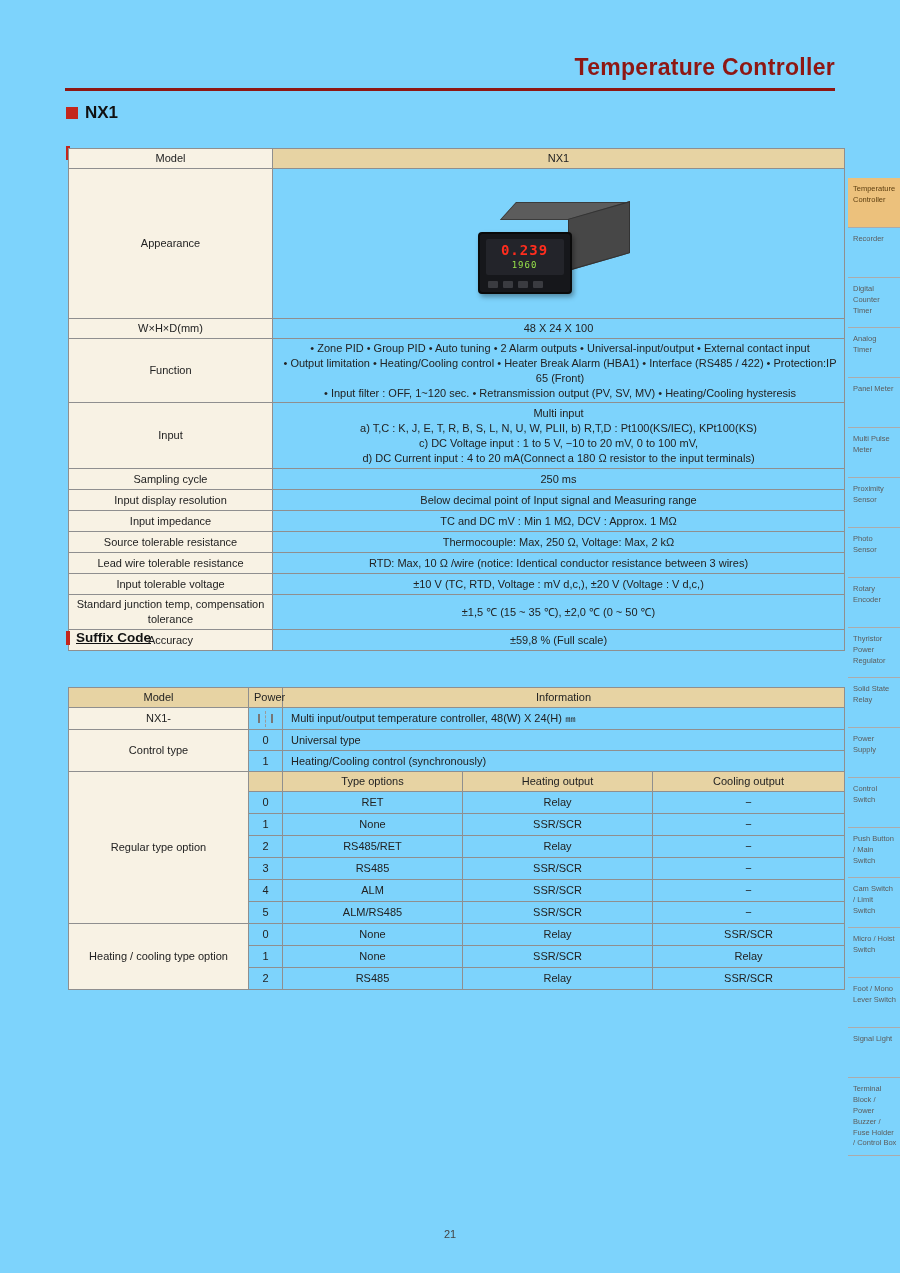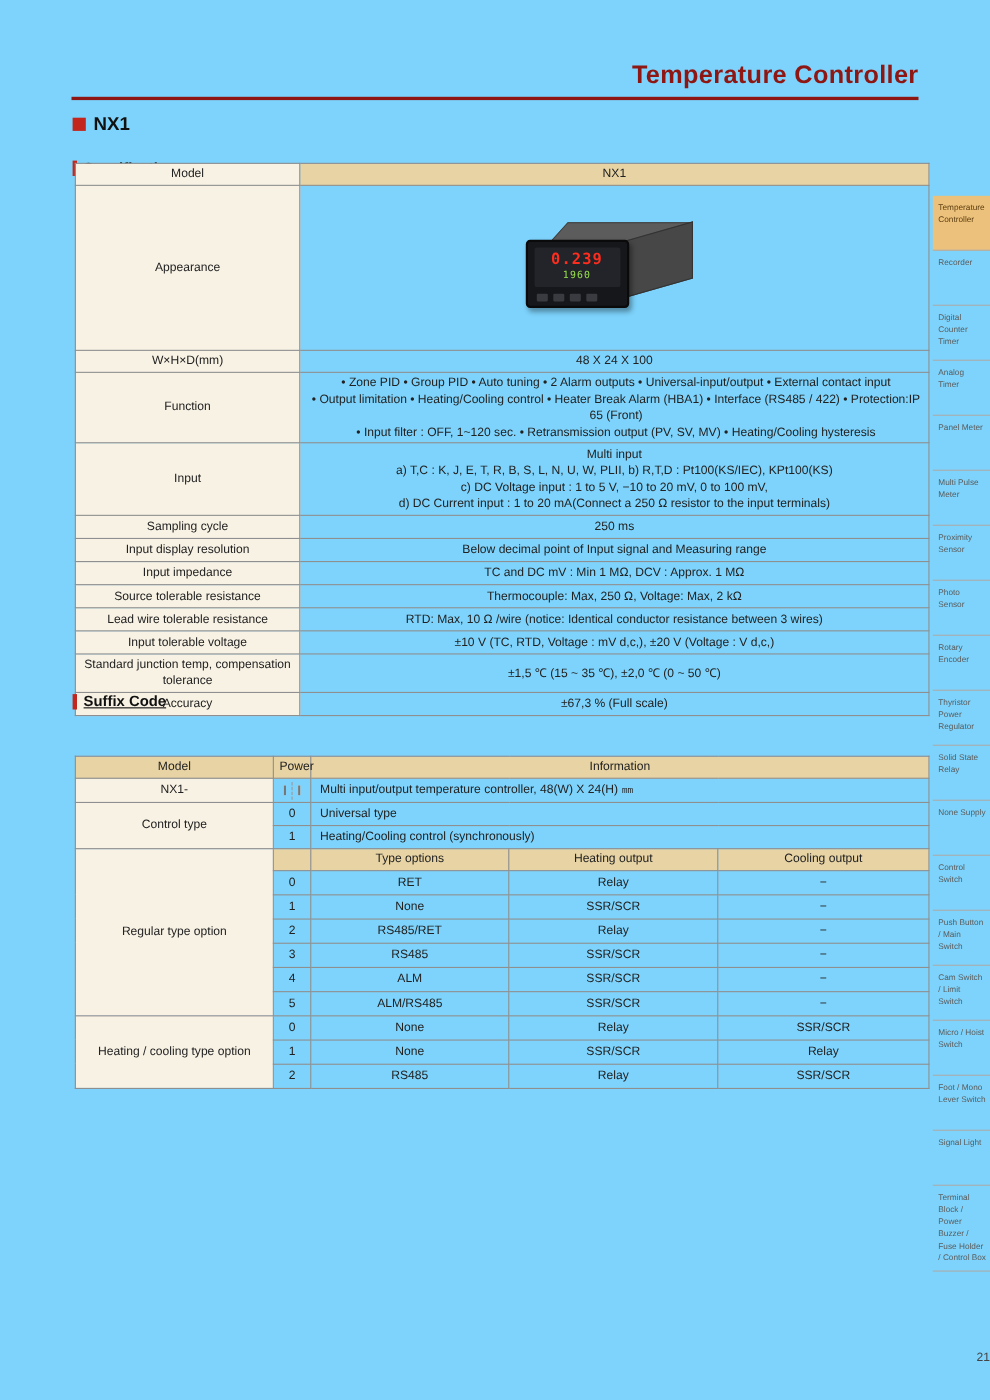--- a/index.html
+++ b/index.html
@@ -43,38 +43,38 @@
   .codebox { display:inline-block; width:9px; height:9px; border:1px solid #777; background:#fff; margin:0 5px; }
   .code-divider { display:inline-block; width:0; height:16px; border-left:1px dashed #9a9a9a; }
 
   
   .appearance-cell { height:150px; vertical-align:middle; }
   .device { position:relative; width:190px; height:104px; margin:0 auto; }
   .dev-top { position:absolute; left:44px; top:10px; width:112px; height:18px; background:#5c5c5c;
     transform:skewX(-42deg); border:1px solid #3c3c3c; }
   .dev-side { position:absolute; left:104px; top:18px; width:62px; height:52px; background:#474747;
     transform:skewY(-16deg); border:1px solid #333; }
-  .dev-front { position:absolute; left:14px; top:26px; width:94px; height:62px; background:#16171b;
+  .dev-front { position:absolute; left:14px; top:40px; width:94px; height:62px; background:#16171b;
     border:2px solid #0a0a0a; border-radius:4px; box-shadow:2px 3px 5px rgba(0,0,0,.35); }
   .dev-bezel { position:absolute; left:6px; right:6px; top:5px; height:36px; background:#23242a; border-radius:2px; }
   .dev-pv { color:#ff2d1e; font-family:"DejaVu Sans Mono", monospace; font-weight:bold;
     font-size:14px; letter-spacing:1px; text-align:center; margin-top:2px; }
   .dev-sv { color:#97e24a; font-family:"DejaVu Sans Mono", monospace; font-size:9px;
     letter-spacing:1px; text-align:center; }
   .dev-btns { position:absolute; left:8px; bottom:4px; display:flex; gap:5px; }
   .dev-btns i { width:10px; height:7px; background:#3a3b40; border-radius:1px; }
 
   
   .sidebar { position:absolute; left:848px; top:178px; width:52px; }
   .sidebar-item { min-height:50px; padding:6px 3px 6px 5px; border-bottom:1px solid #ababab;
     font-size:7.5px; color:#5c5c5c; line-height:1.45; overflow-wrap:break-word; cursor:pointer; }
   .sidebar-item.active { background:#ecc17c; color:#5f4012; }
 
   
-  .footer { position:absolute; top:1228px; left:0; width:900px; text-align:right;
+  .footer { position:absolute; top:1228px; left:0; width:900px; text-align:center;
     font-size:11px; color:#444; }
 </style>
 </head>
 <body>
 
 <div class="page">
 
   <div class="page-title">Temperature Controller</div>
   <div class="title-rule"></div>
 
@@ -130,21 +130,21 @@
           <div>• Output limitation  • Heating/Cooling control  • Heater Break Alarm (HBA1)  • Interface (RS485 / 422)  • Protection:IP 65 (Front)</div>
           <div>• Input filter : OFF, 1~120 sec.  • Retransmission output (PV, SV, MV)  • Heating/Cooling hysteresis</div>
         </td>
       </tr>
       <tr style="height:66px">
         <td class="lbl">Input</td>
         <td class="val">
           <div>Multi input</div>
           <div>a) T,C : K, J, E, T, R, B, S, L, N, U, W, PLII, b) R,T,D : Pt100(KS/IEC), KPt100(KS)</div>
           <div>c) DC Voltage input : 1 to 5 V, −10 to 20 mV, 0 to 100 mV,</div>
-          <div>d) DC Current input : 1 to 20 mA(Connect a 250 Ω resistor to the input terminals)</div>
+          <div>d) DC Current input : 4 to 20 mA(Connect a 180 Ω resistor to the input terminals)</div>
         </td>
       </tr>
       <tr style="height:21px">
         <td class="lbl">Sampling cycle</td>
         <td class="val">250 ms</td>
       </tr>
       <tr style="height:21px">
         <td class="lbl">Input display resolution</td>
         <td class="val">Below decimal point of Input signal and Measuring range</td>
       </tr>
@@ -163,21 +163,21 @@
       <tr style="height:21px">
         <td class="lbl">Input tolerable voltage</td>
         <td class="val">±10 V (TC, RTD, Voltage : mV d,c,), ±20 V (Voltage : V d,c,)</td>
       </tr>
       <tr style="height:30px">
         <td class="lbl">Standard junction temp, compensation tolerance</td>
         <td class="val">±1,5 ℃ (15 ~ 35 ℃), ±2,0 ℃ (0 ~ 50 ℃)</td>
       </tr>
       <tr style="height:21px">
         <td class="lbl">Accuracy</td>
-        <td class="val">±67,3 % (Full scale)</td>
+        <td class="val">±59,8 % (Full scale)</td>
       </tr>
     </tbody>
   </table>
 
   <div class="section-heading" id="suffix-heading">
     <span class="red-bar"></span>
     <span>Suffix Code</span>
   </div>
 
   <table class="suffix-table">
@@ -284,21 +284,21 @@
     <div class="sidebar-item">Recorder</div>
     <div class="sidebar-item">Digital Counter Timer</div>
     <div class="sidebar-item">Analog Timer</div>
     <div class="sidebar-item">Panel Meter</div>
     <div class="sidebar-item">Multi Pulse Meter</div>
     <div class="sidebar-item">Proximity Sensor</div>
     <div class="sidebar-item">Photo Sensor</div>
     <div class="sidebar-item">Rotary Encoder</div>
     <div class="sidebar-item">Thyristor Power Regulator</div>
     <div class="sidebar-item">Solid State Relay</div>
-    <div class="sidebar-item">None Supply</div>
+    <div class="sidebar-item">Power Supply</div>
     <div class="sidebar-item">Control Switch</div>
     <div class="sidebar-item">Push Button / Main Switch</div>
     <div class="sidebar-item">Cam Switch / Limit Switch</div>
     <div class="sidebar-item">Micro / Hoist Switch</div>
     <div class="sidebar-item">Foot / Mono Lever Switch</div>
     <div class="sidebar-item">Signal Light</div>
     <div class="sidebar-item">Terminal Block / Power Buzzer / Fuse Holder / Control Box</div>
   </div>
 
   <div class="footer">21</div>

